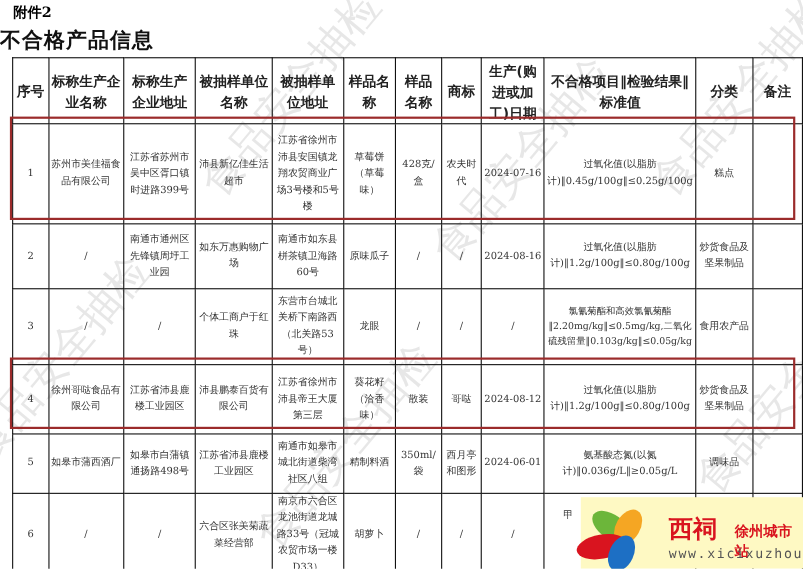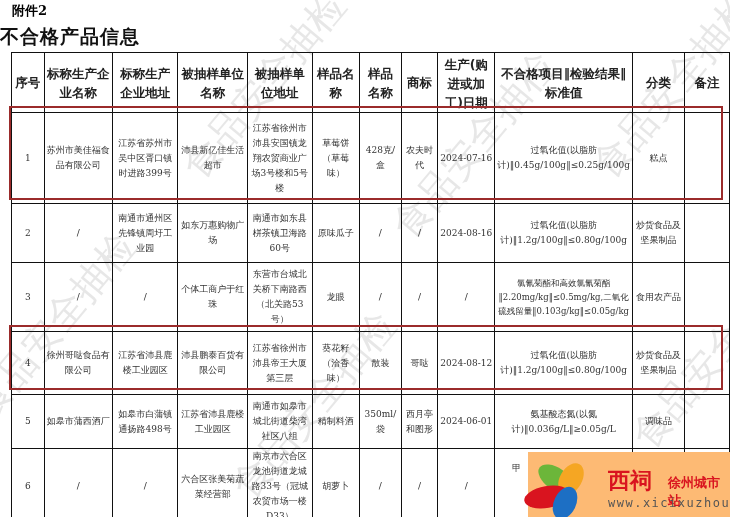--- a/index.html
+++ b/index.html
@@ -13,21 +13,21 @@
     position:absolute; left:11px; top:52px; border-collapse:collapse; table-layout:fixed;
   }
   table.grid td, table.grid th {
     border:1px solid #111; padding:0 2px; text-align:center; vertical-align:middle;
     overflow:hidden; line-height:15px;
   }
   table.grid th { font-size:12.5px; font-weight:bold; line-height:19px; font-family:"DejaVu Sans","Liberation Sans",sans-serif; }
   table.grid td { font-size:9px; color:#333; }
   .hl { position:absolute; border:2px solid #9b2b2b; box-sizing:border-box; pointer-events:none; }
   .wm { position:absolute; font-size:38px; color:rgba(160,160,160,0.25); transform:rotate(-50deg); font-family:"DejaVu Sans",sans-serif; pointer-events:none; white-space:nowrap; }
-  .logo { position:absolute; left:528px; top:452px; width:202px; height:65px; background:#fdba74; }
+  .logo { position:absolute; left:528px; top:452px; width:202px; height:65px; background:#fef9c3; }
   .petal { position:absolute; border-radius:50% 50% 50% 50%; }
   .logo-cn { position:absolute; left:80px; top:14px; font-size:22px; font-weight:bold; color:#d9141f; font-family:"DejaVu Sans",sans-serif; }
   .logo-city { position:absolute; left:140px; top:22px; font-size:13px; font-weight:bold; color:#d9141f; font-family:"DejaVu Sans",sans-serif; }
   .logo-url { position:absolute; left:80px; top:44px; font-size:12px; color:#555; letter-spacing:1.5px; font-family:"DejaVu Sans Mono",monospace; }
   .partial { position:absolute; left:512px; top:462px; font-size:9px; color:#333; }
 </style>
 </head>
 <body>
 
 <div class="attach">附件2</div>

